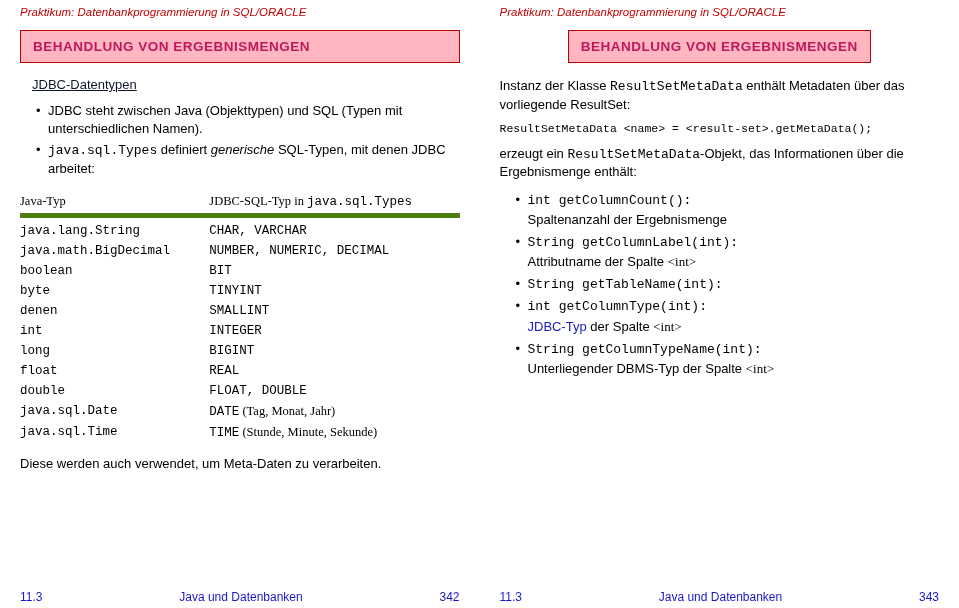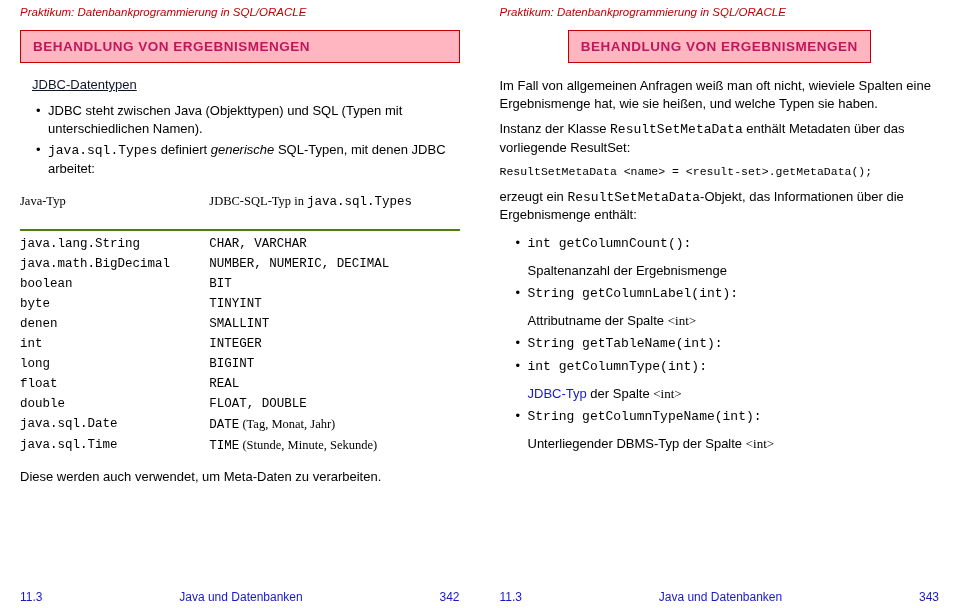--- a/index.html
+++ b/index.html
@@ -69,41 +69,41 @@
     table.type-table {
       border-collapse: collapse;
       margin: 8px 0;
       font-size: 12.5px;
     }
     table.type-table td {
       padding: 3px 14px 3px 0;
       vertical-align: top;
     }
     table.type-table tr.header-row td {
-      border-bottom: 2px solid #4d7c0f;
-      padding-bottom: 20px;
+      border-bottom: 5px solid #4d7c0f;
+      padding-bottom: 4px;
       font-family: "Times New Roman", serif;
     }
     table.type-table tr.after-header td {
       padding-top: 6px;
     }
     .body-text { line-height: 1.35; margin: 4px 0; }
     .footer {
       margin-top: auto;
       color: #1818c8;
       font-size: 12px;
       display: flex;
       justify-content: space-between;
       padding-top: 6px;
     }
     .blue { color: #1818c8; text-align: center; }
     .page-right .title-box { align-self: center; }
     .center-wrap { text-align: center; }
     .nested {
-      margin-top: 10px;
+      margin-top: 2px;
     }
   </style>
 </head>
 <body>
 
 <div class="page">
   <div class="header">Praktikum: Datenbankprogrammierung in SQL/ORACLE</div>
 
   <div class="title-box">
     <h2>BEHANDLUNG VON ERGEBNISMENGEN</h2>
@@ -188,21 +188,20 @@
 
 <div class="page page-right">
   <div class="header">Praktikum: Datenbankprogrammierung in SQL/ORACLE</div>
 
   <div class="center-wrap">
     <div class="title-box">
       <h2>BEHANDLUNG VON ERGEBNISMENGEN</h2>
     </div>
   </div>
 
-  <div class="body-text">Im Fall von allgemeinen Anfragen weiß man oft nicht, wieviele Spalten eine Ergebnismenge hat, wie sie heißen, und welche Typen sie haben.</div>
 
   <div class="body-text">
     <span>Instanz der Klasse </span><span class="mono">ResultSetMetaData</span><span> enthält Metadaten über das vorliegende ResultSet:</span>
   </div>
 
   <div class="body-text mono" style="font-size:11.5px;">ResultSetMetaData &lt;name&gt; = &lt;result-set&gt;.getMetaData();</div>
 
   <div class="body-text">
     <span>erzeugt ein </span><span class="mono">ResultSetMetaData</span><span>-Objekt, das Informationen über die Ergebnismenge enthält:</span>
   </div>

